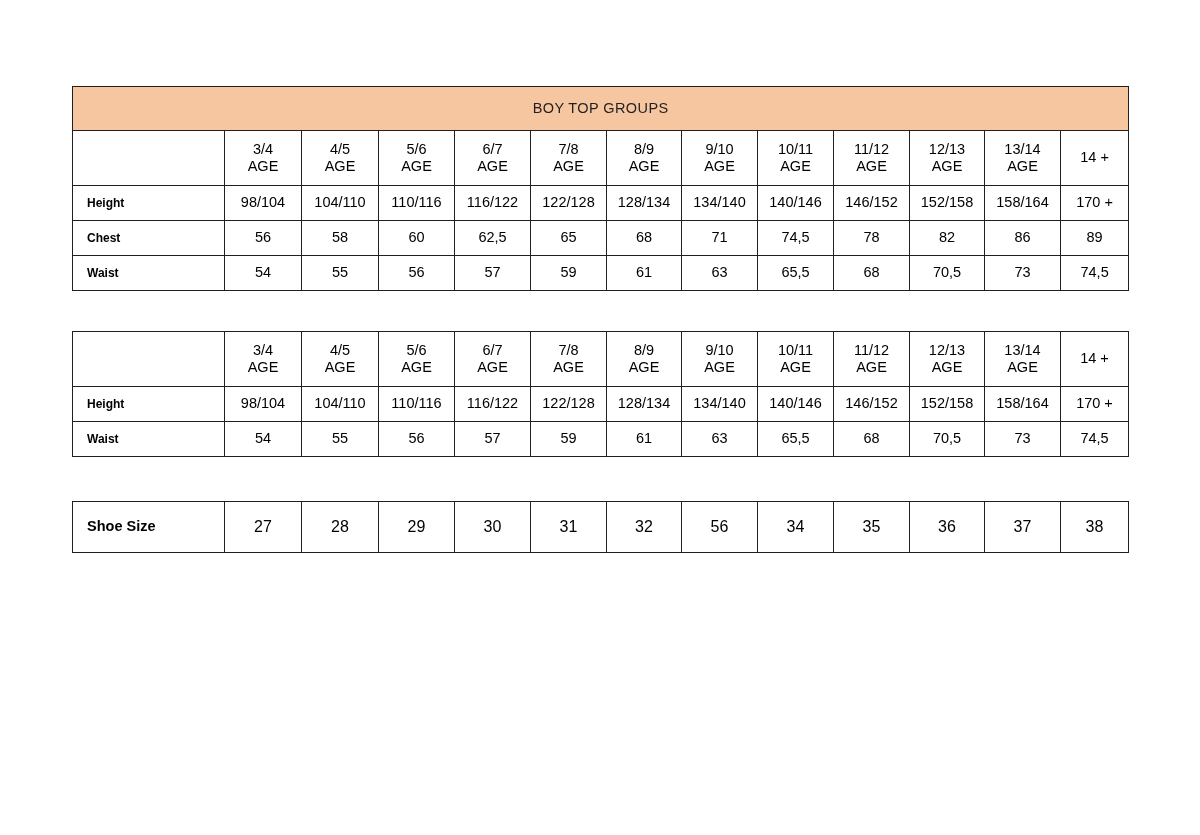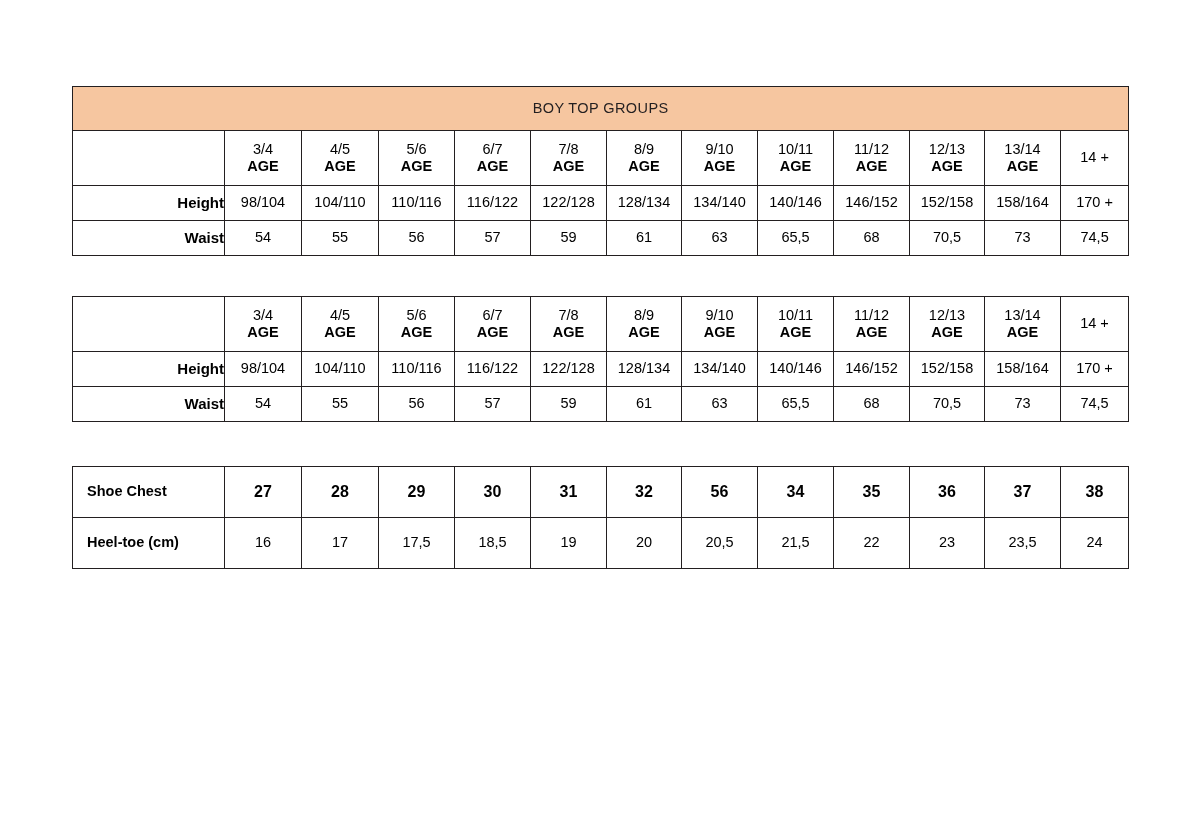--- a/index.html
+++ b/index.html
@@ -47,46 +47,46 @@
     font-weight: bold;
     font-size: 14.5px;
     height: 54px;
   }
   .head-row td.corner {
     background: #ffffff;
     border-left: 1px solid #231f20;
   }
   .head-row td .age-sub {
     display: block;
-    font-weight: bold;
+    font-weight: normal;
   }
   .data-row td {
     height: 34px;
   }
   .data-row td.rowlabel {
-    text-align: right;
+    text-align: left;
     padding-left: 14px;
     font-weight: bold;
-    font-size: 15px;
+    font-size: 12px;
   }
   .spacer-32 { height: 40px; }
   .spacer-48 { height: 44px; }
 
   
   .shoes-row td {
     height: 50px;
     font-size: 15px;
   }
   .shoes-row td.rowlabel {
     text-align: left;
     padding-left: 14px;
     font-weight: bold;
   }
   .shoes-row.bold-vals td.val {
-    font-weight: bold;
+    font-weight: normal;
     font-size: 16px;
   }
 </style>
 </head>
 <body>
 
 <div class="page">
 
   <table class="size-table">
     <colgroup>
@@ -130,20 +130,35 @@
         <td>110/116</td>
         <td>116/122</td>
         <td>122/128</td>
         <td>128/134</td>
         <td>134/140</td>
         <td>140/146</td>
         <td>146/152</td>
         <td>152/158</td>
         <td>158/164</td>
         <td>170 +</td>
+      </tr>
+      <tr class="data-row">
+        <td class="rowlabel">Chest</td>
+        <td>56</td>
+        <td>58</td>
+        <td>60</td>
+        <td>62,5</td>
+        <td>65</td>
+        <td>68</td>
+        <td>71</td>
+        <td>74,5</td>
+        <td>78</td>
+        <td>82</td>
+        <td>86</td>
+        <td>89</td>
       </tr>
       <tr class="data-row">
         <td class="rowlabel">Waist</td>
         <td>54</td>
         <td>55</td>
         <td>56</td>
         <td>57</td>
         <td>59</td>
         <td>61</td>
         <td>63</td>
@@ -236,45 +251,30 @@
         <col style="width:75px">
         <col style="width:76px">
         <col style="width:76px">
       <col style="width:76px">
         <col style="width:75px">
         <col style="width:76px">
         <col style="width:68px">
     </colgroup>
     <tbody>
       <tr class="shoes-row bold-vals">
-        <td class="rowlabel">Shoe Chest</td>
+        <td class="rowlabel">Shoe Size</td>
         <td class="val">27</td>
         <td class="val">28</td>
         <td class="val">29</td>
         <td class="val">30</td>
         <td class="val">31</td>
         <td class="val">32</td>
         <td class="val">56</td>
         <td class="val">34</td>
         <td class="val">35</td>
         <td class="val">36</td>
         <td class="val">37</td>
         <td class="val">38</td>
       </tr>
-      <tr class="shoes-row">
-        <td class="rowlabel">Heel-toe (cm)</td>
-        <td class="val">16</td>
-        <td class="val">17</td>
-        <td class="val">17,5</td>
-        <td class="val">18,5</td>
-        <td class="val">19</td>
-        <td class="val">20</td>
-        <td class="val">20,5</td>
-        <td class="val">21,5</td>
-        <td class="val">22</td>
-        <td class="val">23</td>
-        <td class="val">23,5</td>
-        <td class="val">24</td>
-      </tr>
     </tbody>
   </table>
 
 </div>
 
 </body></html>

